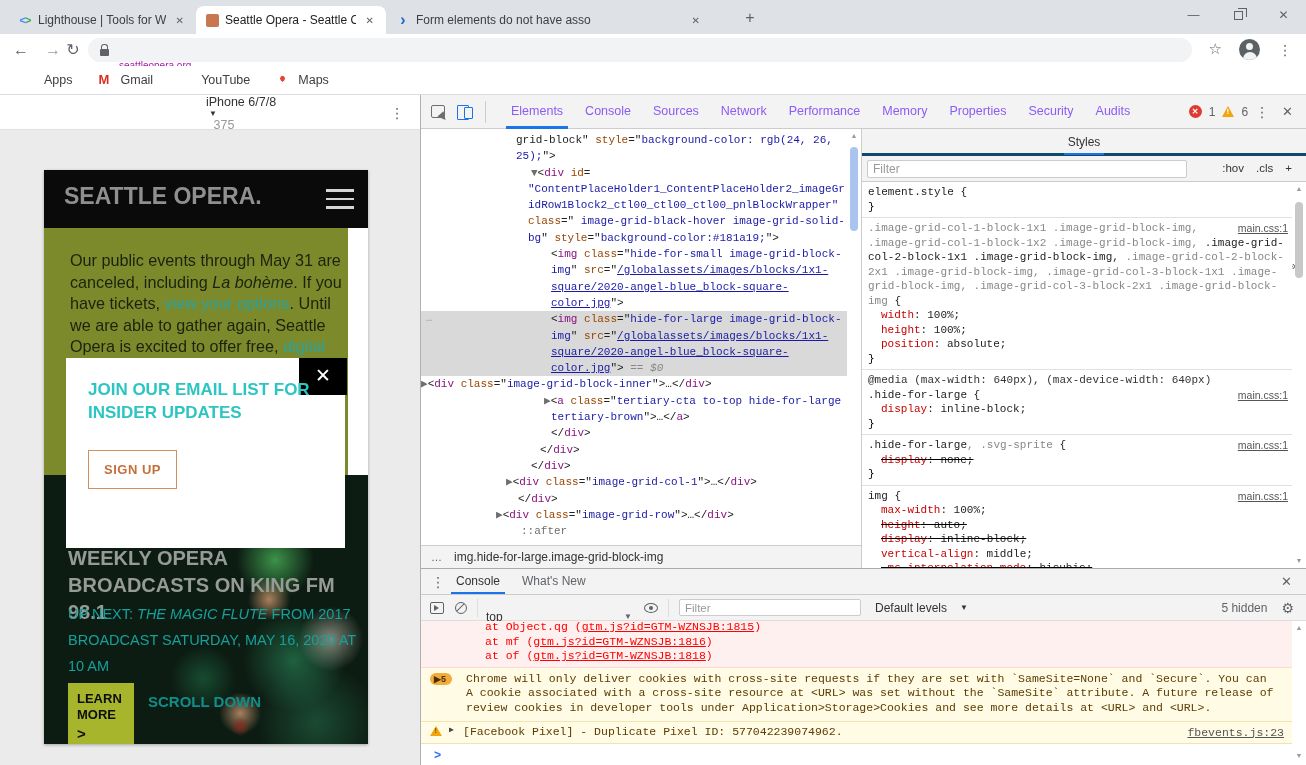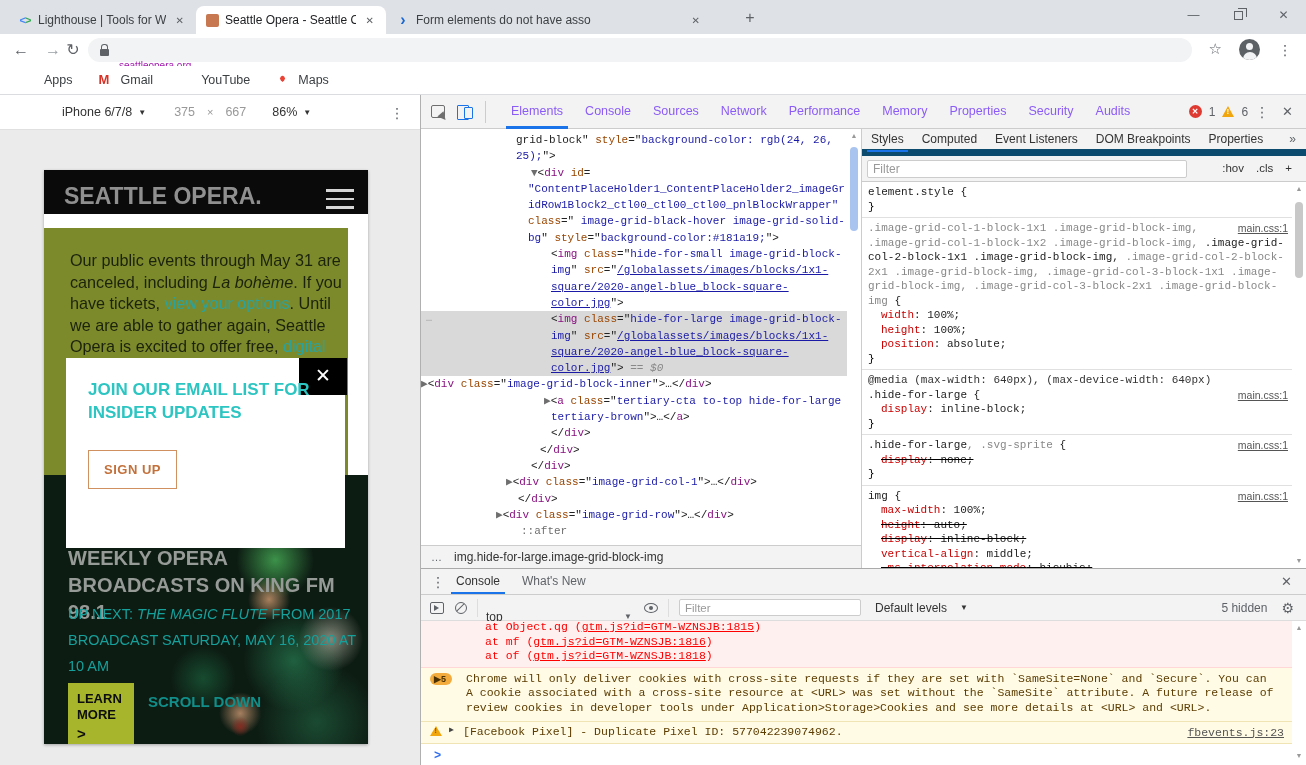--- a/index.html
+++ b/index.html
@@ -49,30 +49,30 @@
   .ic-apps { width:3px; height:3px; margin:1px; background:#ea4335; box-shadow:4px 0 #fbbc04,8px 0 #34a853,0 4px #4285f4,4px 4px #ea4335,8px 4px #fbbc04,0 8px #34a853,4px 8px #4285f4,8px 8px #ea4335; }
   .ic-gmail { color:#d93025; font-weight:bold; font-size:13px; line-height:14px; }
   .ic-youtube { width:16px; height:12px; margin-top:1px; background:#f00; border-radius:3px; position:relative; }
   .ic-youtube::after { content:''; position:absolute; left:6px; top:3px; border-left:5px solid #fff; border-top:3px solid transparent; border-bottom:3px solid transparent; }
   .ic-maps { width:13px; height:13px; border-radius:2px; background:conic-gradient(#34a853 0 25%, #4285f4 0 50%, #fbbc04 0 75%, #e8eaed 0); position:relative; }
   .ic-maps::after { content:''; position:absolute; left:4px; top:3px; width:5px; height:5px; background:#ea4335; border-radius:50% 50% 50% 0; transform:rotate(-45deg); }
 
   
   .main { position:absolute; left:0; top:95px; width:1306px; height:670px; }
   .stage-pane { position:absolute; left:0; top:0; width:420px; height:670px; }
-  .device-toolbar { position:absolute; left:0; top:0; width:420px; height:35px; background:#fff; border-bottom:1px solid #e0e0e0; display:flex; align-items:center; font-size:12.5px; color:#333; }
+  .device-toolbar { position:absolute; left:0; top:0; width:420px; height:35px; background:#fff; border-bottom:1px solid #e0e0e0; display:flex; align-items:center; font-size:12.5px; color:#333;flex-direction:column; }
   .dev-name { margin-left:62px; } .dev-arrow { font-size:8px; margin-left:6px; color:#333; }
   .dev-num { color:#999; margin-left:28px; } .dev-x { color:#999; margin-left:12px; margin-right:12px; font-size:11px; }
   .dev-zoom { margin-left:26px; }
   .device-kebab { position:absolute; right:16px; top:10px; }
   .stage { position:absolute; left:0; top:35px; width:420px; height:635px; background:#ebebeb; }
 
   
   .viewport { position:absolute; left:44px; top:40px; width:324px; height:574px; background:#fff; overflow:hidden; box-shadow:0 1px 3px rgba(0,0,0,.3); }
-  .site-header { position:absolute; left:0; top:0; width:324px; height:44px; background:#0a0a0a; }
+  .site-header { position:absolute; left:0; top:0; width:324px; height:58px; background:#0a0a0a; }
   .site-logo { position:absolute; left:20px; top:13px; font-size:23px; font-weight:bold; color:#8f8f8f; letter-spacing:0; }
   .burger { position:absolute; right:14px; top:19px; width:28px; }
   .burger span { display:block; height:2.5px; background:#d5d5d5; margin-bottom:6px; }
   .site-notice { position:absolute; left:0; top:58px; width:304px; height:247px; background:#7d8a2b; }
   .notice-text { position:absolute; left:26px; top:22px; width:282px; font-size:16.2px; line-height:21.5px; color:#1b230d; }
   .site-link { color:#2aa39f; } .it { font-style:italic; }
   .broadcast { position:absolute; left:0; top:305px; width:324px; height:269px; background:#0d1c13; overflow:hidden; }
   .photo { position:absolute; left:118px; top:50px; width:206px; height:219px;
     background:
       radial-gradient(circle 14px at 38% 92%, rgba(138,42,32,.9), transparent 70%),
@@ -121,21 +121,21 @@
   .tk-p { color:#222; } .tk-t { color:#881280; } .tk-a { color:#994500; }
   .tk-v { color:#1a1aa6; } .tk-l { color:#1a1aa6; text-decoration:underline; }
   .tk-g { color:#6e6e6e; } .tk-i { color:#888; font-style:italic; }
   .el-scroll { position:absolute; right:0; top:0; width:14px; height:416px; }
   .sb-arrow { display:block; text-align:center; font-size:7px; color:#999; line-height:14px; }
   .el-thumb { position:absolute; left:3px; top:18px; width:8px; height:84px; background:#a9c4ef; border-radius:4px; }
   .crumbbar { position:absolute; left:0; bottom:0; width:440px; height:23px; background:#f3f3f3; border-top:1px solid #ccc; display:flex; align-items:center; font-size:12px; color:#333; }
   .crumb-dots { color:#5f6368; margin:0 12px 0 10px; font-size:11px; }
 
   .styles-pane { position:absolute; left:440px; top:0; right:0; height:439px; border-left:1px solid #ccc; }
-  .sb-tabs { position:absolute; left:0; top:0; right:0; height:27px; background:#f3f3f3; border-bottom:7px solid #0c4a6e; display:flex; align-items:center; }
+  .sb-tabs { position:absolute; left:0; top:0; right:0; height:27px; background:#f3f3f3; border-bottom:3px solid #0c4a6e; display:flex; align-items:center;flex-direction:column; }
   .sb-tab { padding:0 9px; font-size:12px; color:#333; line-height:26px; position:relative; white-space:nowrap; }
   .sb-tab.active::after { content:''; position:absolute; left:5px; right:5px; bottom:0; height:2.5px; background:#1a73e8; }
   .sb-more { margin-left:auto; padding-right:10px; color:#5f6368; font-size:12px; }
   .sb-filterrow { position:absolute; left:0; top:27px; right:0; height:26px; background:#f3f3f3; border-bottom:1px solid #ccc; }
   .sb-filter { position:absolute; left:5px; top:4px; width:320px; height:18px; border:1px solid #ccc; border-radius:2px; font-size:12px; padding:0 5px; color:#333; font-family:"Liberation Sans",sans-serif; }
   .sb-filter::placeholder { color:#999; }
   .hovcls { position:absolute; right:14px; top:6px; font-size:11.5px; color:#333; display:flex; gap:12px; }
   .sb-rules { position:absolute; left:0; top:53px; right:14px; bottom:0; overflow:hidden; font-family:"Liberation Mono","DejaVu Sans Mono",monospace; font-size:11px; background:#fff; }
   .rule { padding:3px 4px 3px 6px; border-bottom:1px solid #e0e0e0; }
   .rline { line-height:14.5px; white-space:pre; }

